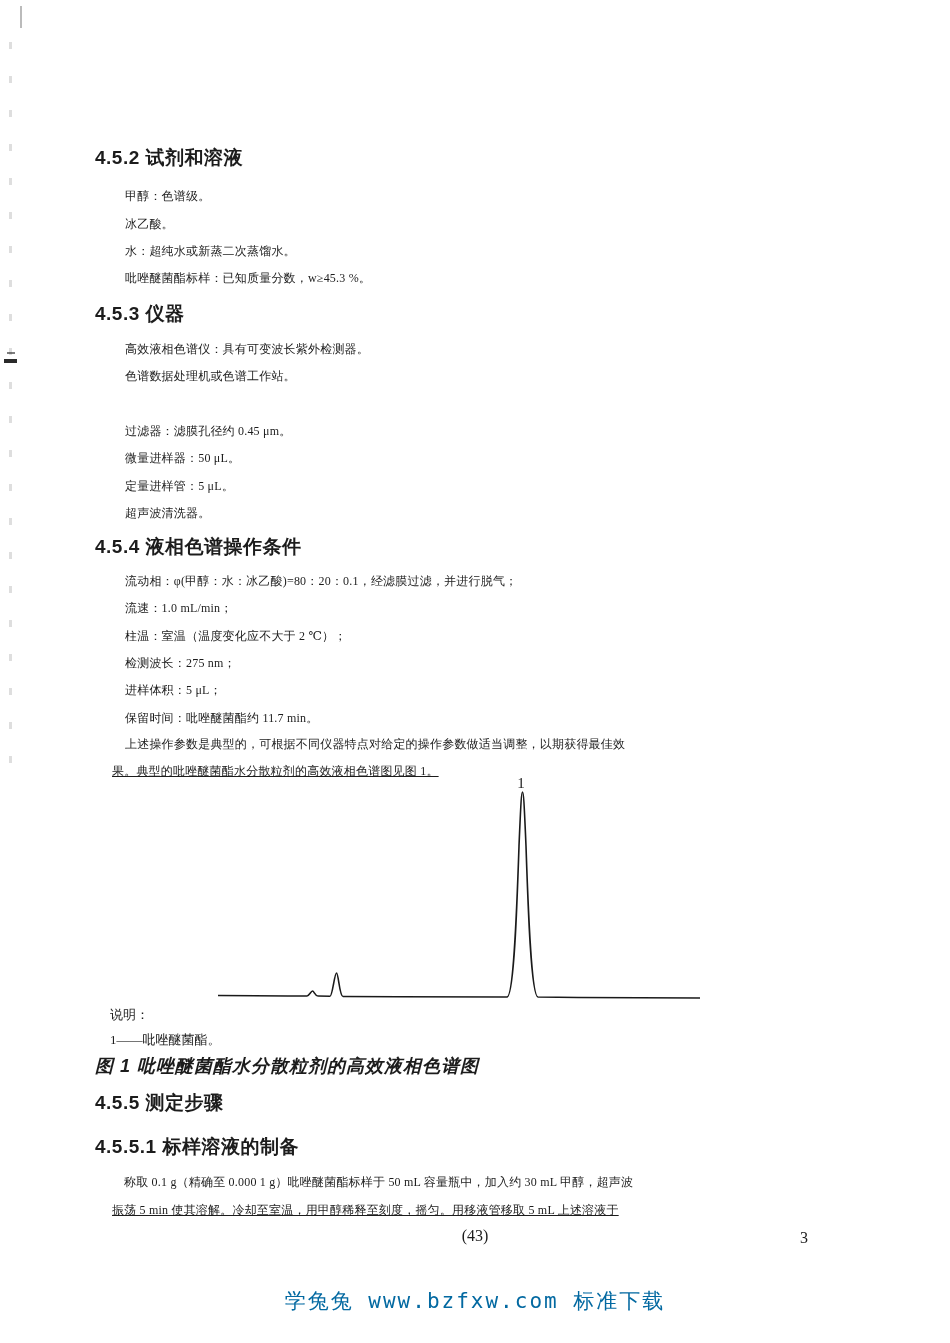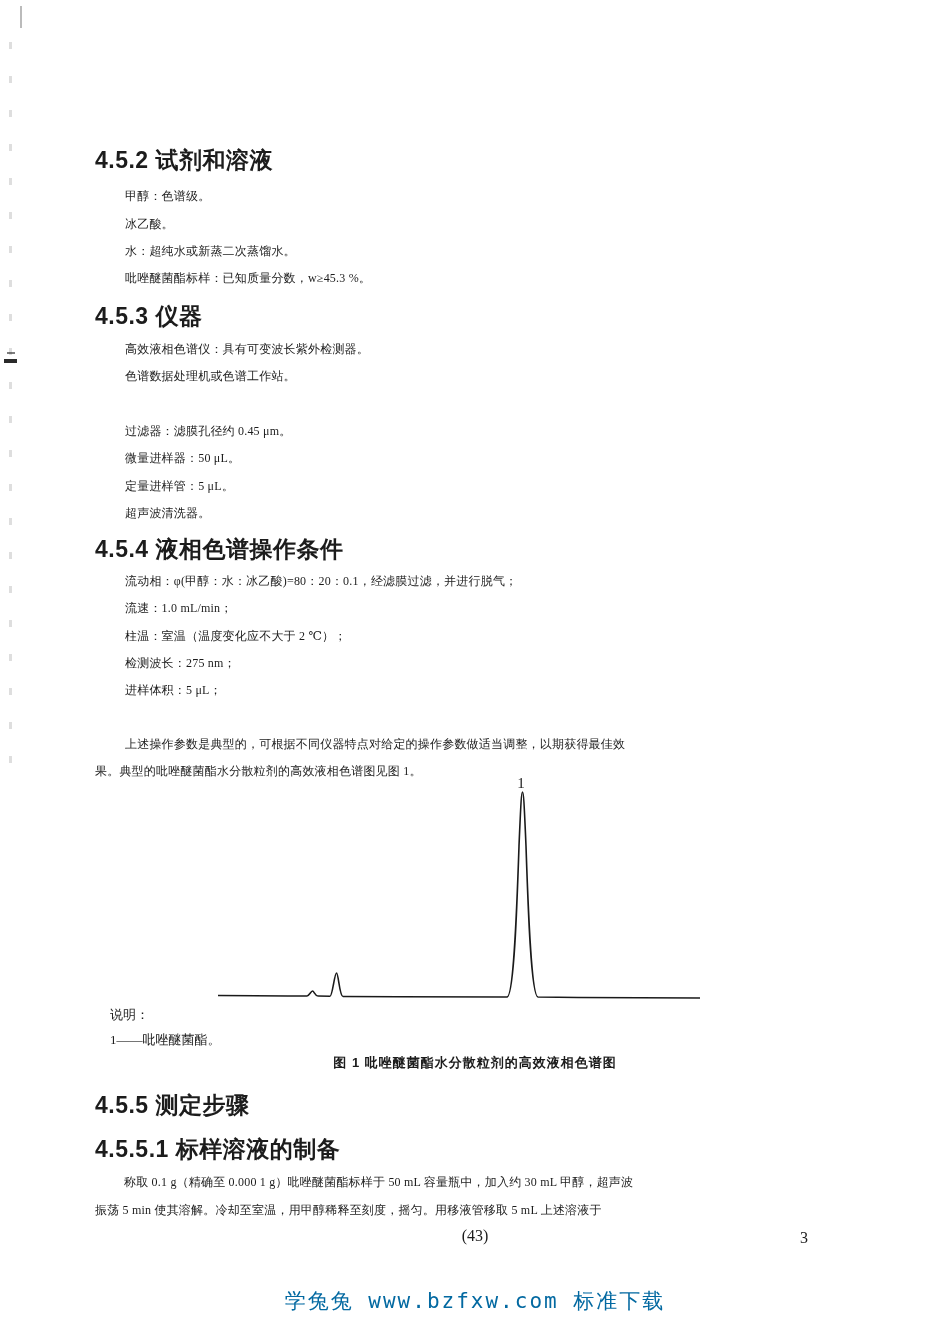--- a/index.html
+++ b/index.html
@@ -25,39 +25,38 @@
 
   .hdr{
     position:absolute;left:690px;top:100px;width:150px;
     text-align:right;
     font-family:"Liberation Sans","DejaVu Sans",sans-serif;
     font-weight:bold;font-size:19px;letter-spacing:.5px;
   }
   .h{
     position:absolute;left:95px;
     font-family:"Liberation Sans","DejaVu Sans",sans-serif;
-    font-weight:bold;font-size:23px;letter-spacing:.5px;
+    font-weight:bold;font-size:19px;letter-spacing:.5px;
     white-space:nowrap;
   }
   .t{
     position:absolute;left:125px;
     font-size:12px;line-height:1;white-space:nowrap;letter-spacing:.2px;
   }
-  .t0{left:95px;}
+  .t0{left:112px;text-decoration:underline;}
   .fig-svg{position:absolute;left:218px;top:791px;}
   .peak-label{
     position:absolute;left:513px;top:775px;width:16px;
     text-align:center;font-size:15px;
   }
   .legend{position:absolute;left:110px;font-size:13px;white-space:nowrap;}
   .caption{
     position:absolute;left:95px;top:1054px;width:760px;
-    text-align:center;
     font-family:"Liberation Sans","DejaVu Sans",sans-serif;
-    font-weight:bold;font-size:13px;letter-spacing:1px;
+    font-weight:bold;font-size:18px;letter-spacing:1px;font-style:italic;
   }
   .footer-center{position:absolute;left:95px;top:1227px;width:760px;text-align:center;font-size:16px;}
   .footer-page{position:absolute;left:800px;top:1229px;font-size:16px;}
   .watermark{
     position:absolute;left:0;top:1287px;width:950px;
     text-align:center;
     font-family:"DejaVu Sans Mono","Liberation Mono",monospace;
     font-size:21px;color:#0369a1;letter-spacing:2px;
   }
 </style>
@@ -85,20 +84,21 @@
   <div class="t" style="top:452px">微量进样器：50 μL。</div>
   <div class="t" style="top:480px">定量进样管：5 μL。</div>
   <div class="t" style="top:507px">超声波清洗器。</div>
 
   <div class="h" style="top:534px">4.5.4  液相色谱操作条件</div>
   <div class="t" style="top:575px">流动相：φ(甲醇：水：冰乙酸)=80：20：0.1，经滤膜过滤，并进行脱气；</div>
   <div class="t" style="top:602px">流速：1.0 mL/min；</div>
   <div class="t" style="top:630px">柱温：室温（温度变化应不大于 2 ℃）；</div>
   <div class="t" style="top:657px">检测波长：275 nm；</div>
   <div class="t" style="top:684px">进样体积：5 μL；</div>
+  <div class="t" style="top:712px">保留时间：吡唑醚菌酯约 11.7 min。</div>
   <div class="t" style="top:738px">上述操作参数是典型的，可根据不同仪器特点对给定的操作参数做适当调整，以期获得最佳效</div>
   <div class="t t0" style="top:765px">果。典型的吡唑醚菌酯水分散粒剂的高效液相色谱图见图 1。</div>
 
   <div class="peak-label">1</div>
   <svg class="fig-svg" width="482" height="214" viewBox="0 0 482 214">
     <path d="M 0,204.5
          L 70,205 L 89,205
          C 91,205 93,200 94.5,200
          C 96,200 97,205 100,205
          L 112,205.2

